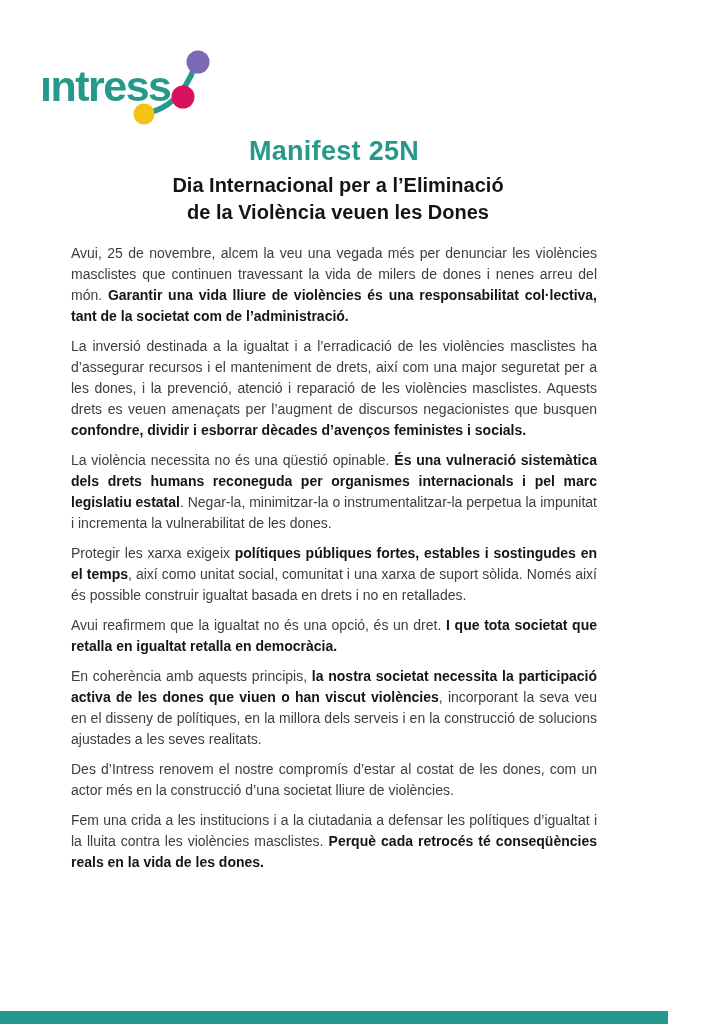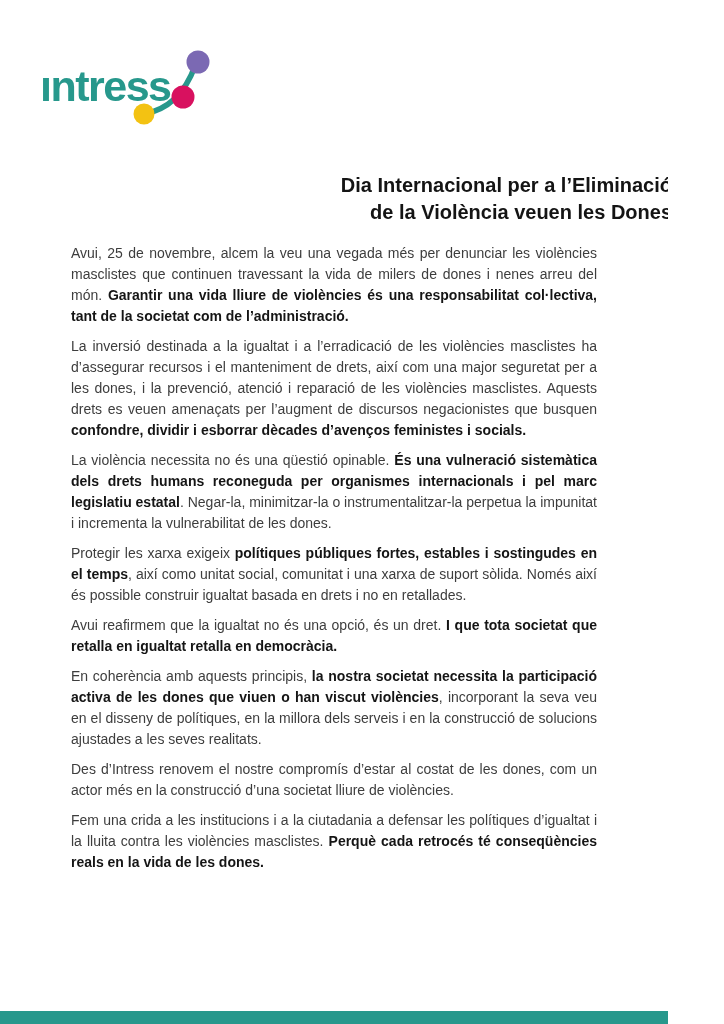--- a/index.html
+++ b/index.html
@@ -22,21 +22,21 @@
   .logo svg{display:block;}
   .doc-title{
     position:absolute;top:136px;left:0;width:100%;
     text-align:center;
     color:var(--teal);
     font-size:27px;font-weight:800;letter-spacing:.3px;
     margin:0;
   }
   .doc-subtitle{
     position:absolute;top:172px;left:4px;width:100%;
-    text-align:right;
+    text-align:center;
     color:#141414;
     font-size:20px;font-weight:800;line-height:27px;
     margin:0;
   }
   .manifest-body{
     position:absolute;left:71px;right:71px;top:243px;
     font-size:14px;line-height:21px;
     color:var(--ink);
     text-align:justify;
   }
@@ -56,20 +56,21 @@
   <div class="logo">
     <svg width="185" height="98" viewBox="0 0 185 98" xmlns="http://www.w3.org/2000/svg">
       <path d="M 104 80 C 126 76 144 62 155 32" fill="none" stroke="#27988c" stroke-width="5.5" stroke-linecap="round"></path>
       <circle cx="104" cy="80" r="10.5" fill="#f3c212"></circle>
       <circle cx="143" cy="63" r="11.5" fill="#d8115f"></circle>
       <circle cx="158" cy="28" r="11.5" fill="#7b69b3"></circle>
       <text x="0" y="67" fill="#27988c" style="font-family:'Liberation Sans','DejaVu Sans',sans-serif;font-weight:800;font-size:43px;letter-spacing:-1.5px;">ıntress</text>
     </svg>
   </div>
 
+  <h1 class="doc-title">Manifest 25N</h1>
 
   <h2 class="doc-subtitle">
     <span>Dia Internacional per a l’Eliminació</span><br>
     <span>de la Violència veuen les Dones</span>
   </h2>
 
   <div class="manifest-body">
       <p><span class="seg">Avui, 25 de novembre, alcem la veu una vegada més per denunciar les violències masclistes que continuen travessant la vida de milers de dones i nenes arreu del món. </span><span class="seg bold">Garantir una vida lliure de violències és una responsabilitat col·lectiva, tant de la societat com de l’administració.</span></p>
       <p><span class="seg">La inversió destinada a la igualtat i a l’erradicació de les violències masclistes ha d’assegurar recursos i el manteniment de drets, així com una major seguretat per a les dones, i la prevenció, atenció i reparació de les violències masclistes. Aquests drets es veuen amenaçats per l’augment de discursos negacionistes que busquen </span><span class="seg bold">confondre, dividir i esborrar dècades d’avenços feministes i socials.</span></p>
       <p><span class="seg">La violència necessita no és una qüestió opinable. </span><span class="seg bold">És una vulneració sistemàtica dels drets humans reconeguda per organismes internacionals i pel marc legislatiu estatal</span><span class="seg">. Negar-la, minimitzar-la o instrumentalitzar-la perpetua la impunitat i incrementa la vulnerabilitat de les dones.</span></p>

